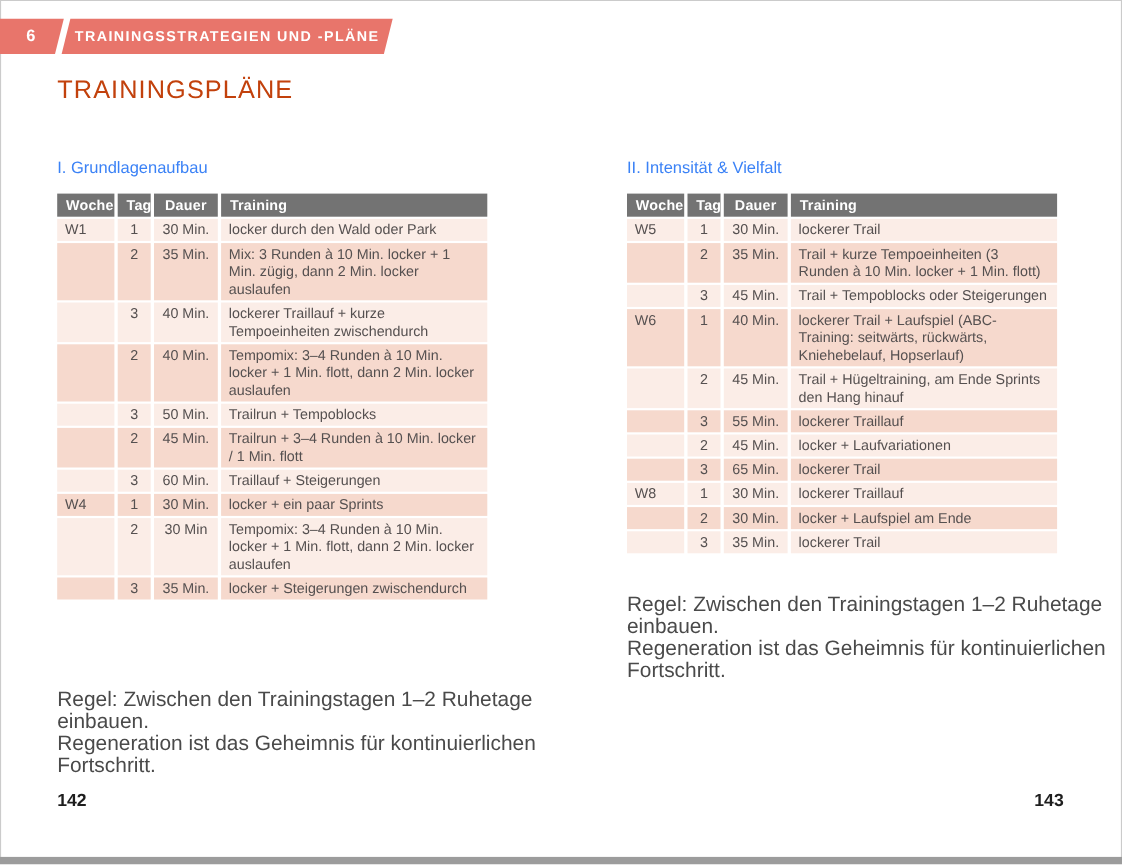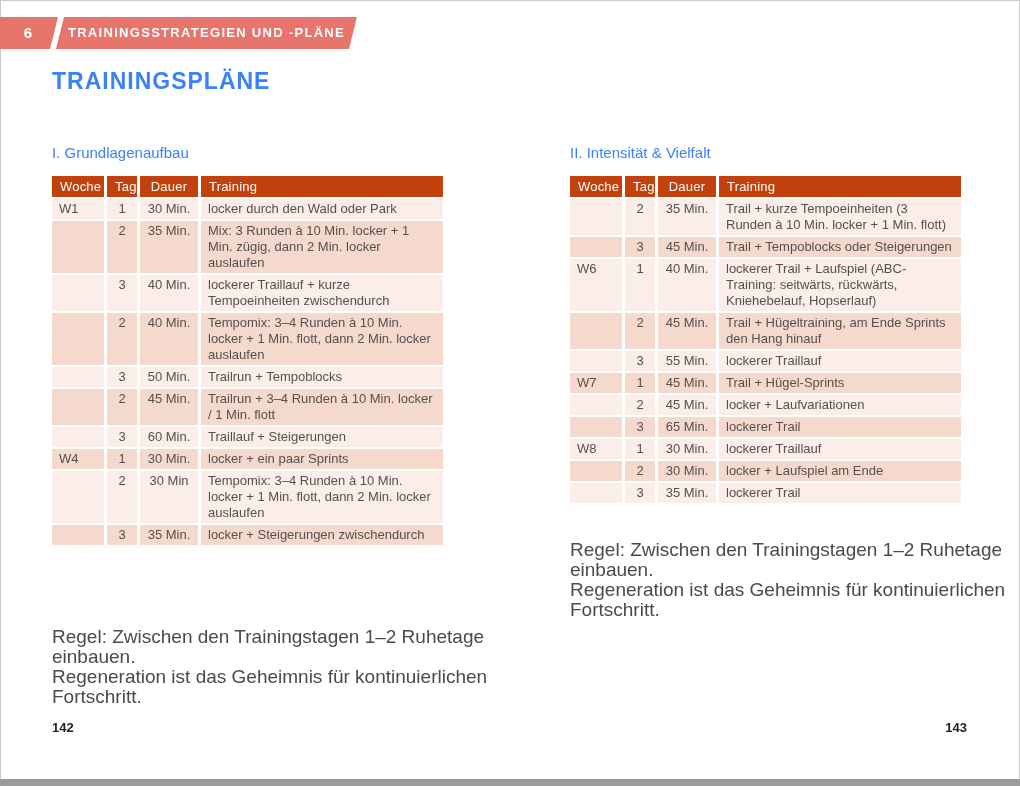--- a/index.html
+++ b/index.html
@@ -48,23 +48,23 @@
     font-size: 13px;
     letter-spacing: 1.3px;
     line-height: 32px;
     text-align: center;
   }
 
   
   .title {
     position: absolute;
     left: 52px; top: 68px;
-    color: #3b82f6;
+    color: #c2410c;
     font-size: 23px;
-    font-weight: bold;
+    font-weight: normal;
     letter-spacing: 1px;
   }
   .subtitle {
     position: absolute;
     left: 52px; top: 107px;
     color: #1c1c1c;
     font-size: 14px;
     font-weight: bold;
     letter-spacing: 0.4px;
   }
@@ -83,24 +83,24 @@
     top: 174px;
     border-collapse: separate;
     border-spacing: 3px 2px;
     table-layout: fixed;
     width: 397px;
   }
   table.plan.left  { left: 49px; }
   table.plan.right { left: 567px; }
 
   table.plan th {
-    background: #c2410c;
+    background: #737373;
     color: #ffffff;
     font-size: 13px;
-    font-weight: normal;
+    font-weight: bold;
     padding: 3px 8px;
     text-align: left;
     letter-spacing: 0.2px;
   }
   table.plan th:nth-child(2),
   table.plan th:nth-child(3) { text-align: center; }
 
   table.plan td {
     font-size: 13px;
     line-height: 16px;
@@ -123,21 +123,21 @@
     font-size: 19px;
     line-height: 20px;
   }
   .note.left  { left: 52px;  top: 627px; }
   .note.right { left: 570px; top: 540px; }
 
   
   .pageno {
     position: absolute;
     top: 720px;
-    font-size: 13px;
+    font-size: 16px;
     font-weight: bold;
     color: #1e1e1e;
   }
   .pageno.left  { left: 52px; }
   .pageno.right { right: 53px; margin-left: 22px; }
 
   .bottom-bar {
     position: absolute;
     left: 0; right: 0; bottom: 0;
     height: 7px;
@@ -250,20 +250,26 @@
     <thead>
       <tr>
         <th>Woche</th>
         <th>Tag</th>
         <th>Dauer</th>
         <th>Training</th>
       </tr>
     </thead>
     <tbody>
         <tr>
+          <td>W5</td>
+          <td>1</td>
+          <td>30 Min.</td>
+          <td>lockerer Trail</td>
+        </tr>
+        <tr>
           <td></td>
           <td>2</td>
           <td>35 Min.</td>
           <td>Trail + kurze Tempoeinheiten (3 Runden à 10 Min. locker + 1 Min. flott)</td>
         </tr>
         <tr>
           <td></td>
           <td>3</td>
           <td>45 Min.</td>
           <td>Trail + Tempoblocks oder Steigerungen</td>
@@ -278,26 +284,20 @@
           <td></td>
           <td>2</td>
           <td>45 Min.</td>
           <td>Trail + Hügeltraining, am Ende Sprints den Hang hinauf</td>
         </tr>
         <tr>
           <td></td>
           <td>3</td>
           <td>55 Min.</td>
           <td>lockerer Traillauf</td>
-        </tr>
-        <tr>
-          <td>W7</td>
-          <td>1</td>
-          <td>45 Min.</td>
-          <td>Trail + Hügel-Sprints</td>
         </tr>
         <tr>
           <td></td>
           <td>2</td>
           <td>45 Min.</td>
           <td>locker + Laufvariationen</td>
         </tr>
         <tr>
           <td></td>
           <td>3</td>

